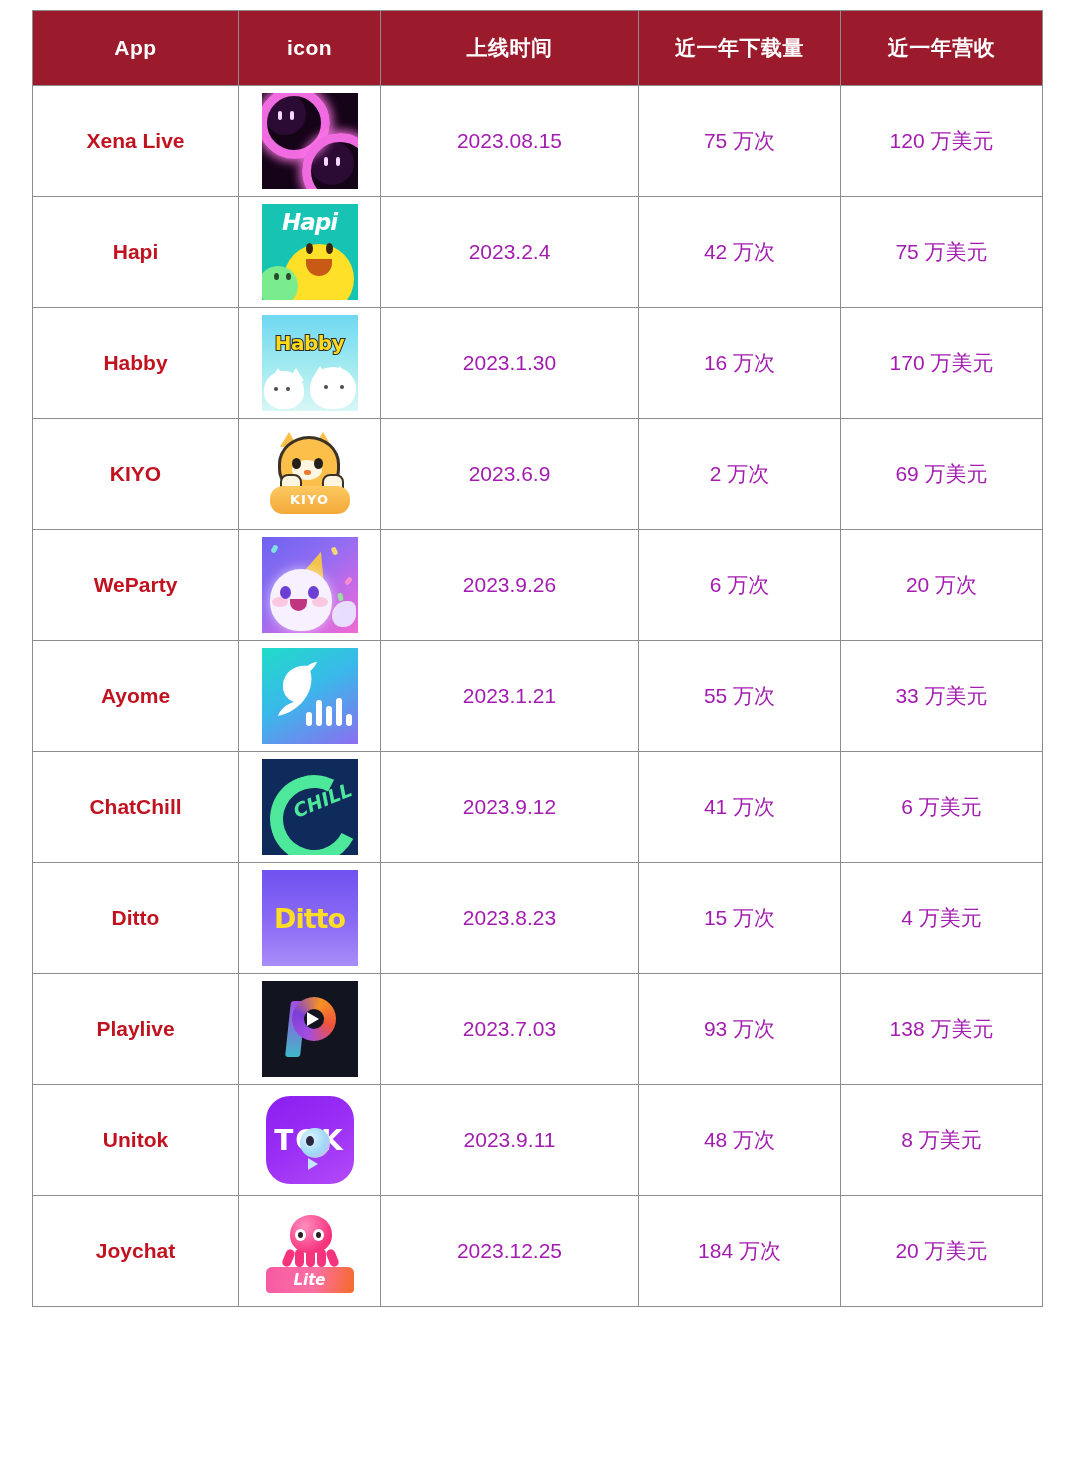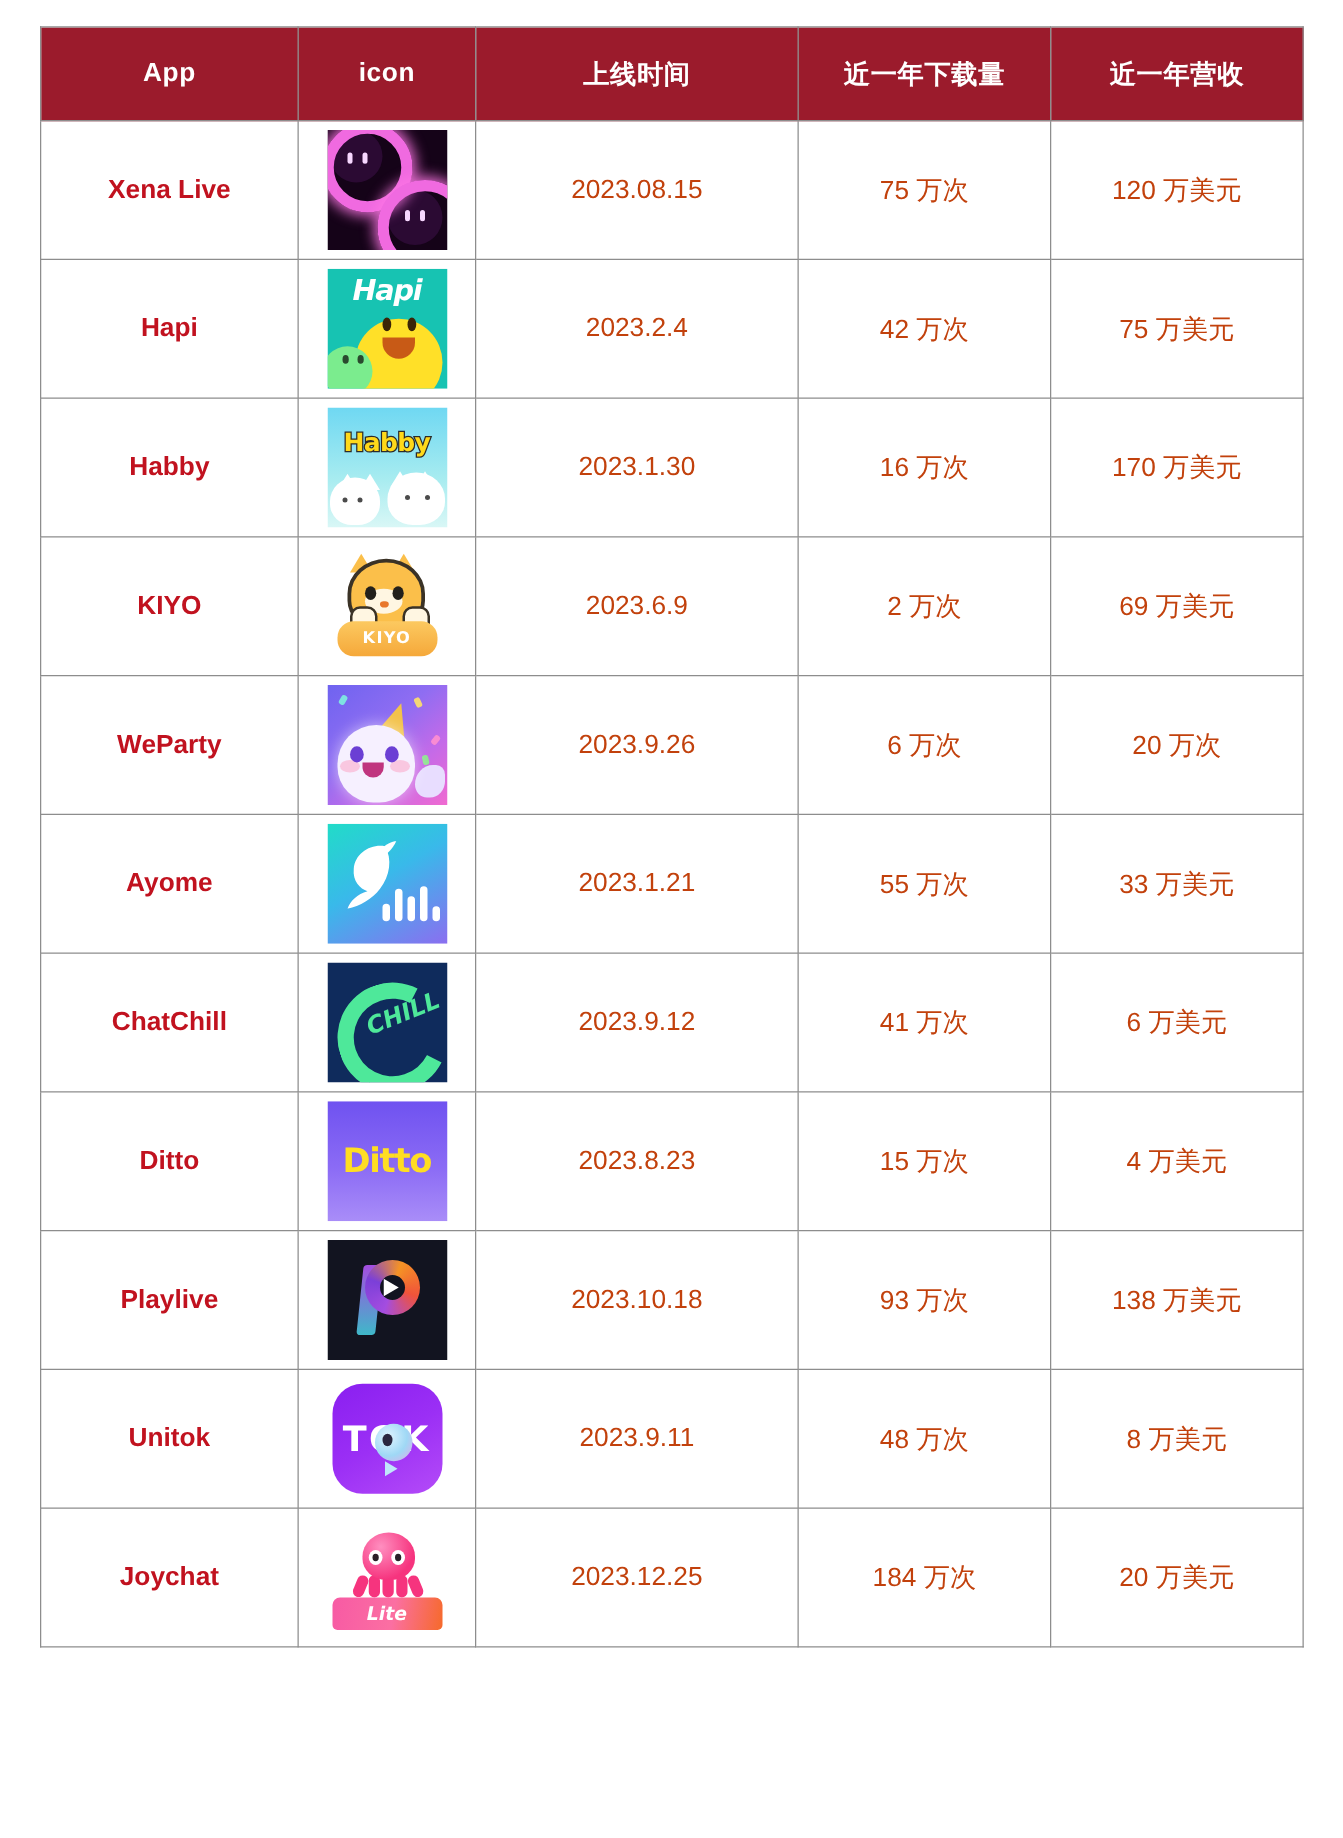--- a/index.html
+++ b/index.html
@@ -20,21 +20,21 @@
     height: 1470px;
     background: #ffffff;
     padding: 0;
     box-sizing: border-box;
   }
 
   table.app-table {
     border-collapse: collapse;
     table-layout: fixed;
     margin-left: 32px;
-    margin-top: 21px;
+    margin-top: 10px;
     width: 1010px;
   }
 
   table.app-table th,
   table.app-table td {
     border: 1px solid #8d8d8d;
     padding: 0;
     text-align: center;
     vertical-align: middle;
   }
@@ -57,21 +57,21 @@
 
   tbody tr { height: 111px; }
 
   td.app-name {
     color: #c1121f;
     font-size: 21px;
     font-weight: 700;
   }
 
   td.cell-text {
-    color: #c2410c;
+    color: #a21caf;
     font-size: 21px;
     font-weight: 400;
   }
 
   td.icon-cell {
     padding: 0;
   }
 
   .icon-wrap {
     width: 96px;
@@ -740,21 +740,21 @@
         <td class="icon-cell">
           <span class="icon-wrap">
             <span class="icon-art ic-playlive">
               <span class="pstem"></span>
               <span class="pbowl"></span>
               <span class="pbowl-in"></span>
               <span class="tri"></span>
             </span>
           </span>
         </td>
-        <td class="cell-text">2023.10.18</td>
+        <td class="cell-text">2023.7.03</td>
         <td class="cell-text">93 万次</td>
         <td class="cell-text">138 万美元</td>
       </tr>
 
       <tr>
         <td class="app-name">Unitok</td>
         <td class="icon-cell">
           <span class="icon-wrap">
             <span class="icon-art ic-unitok">
               <span class="card">

